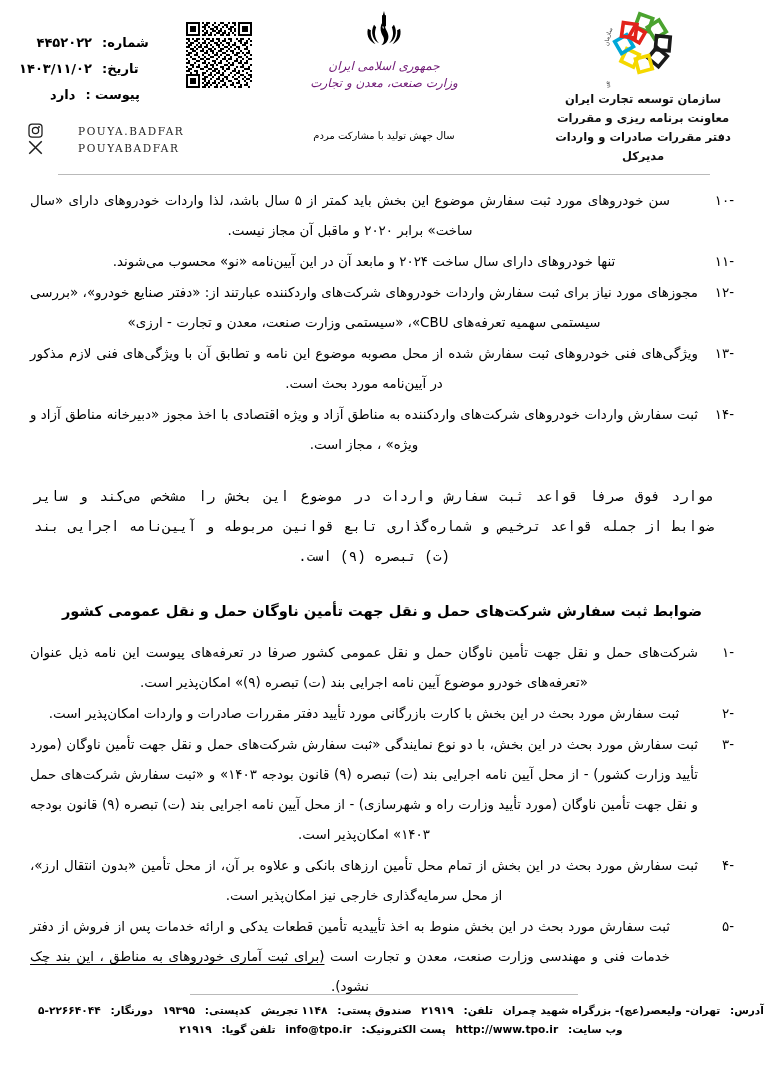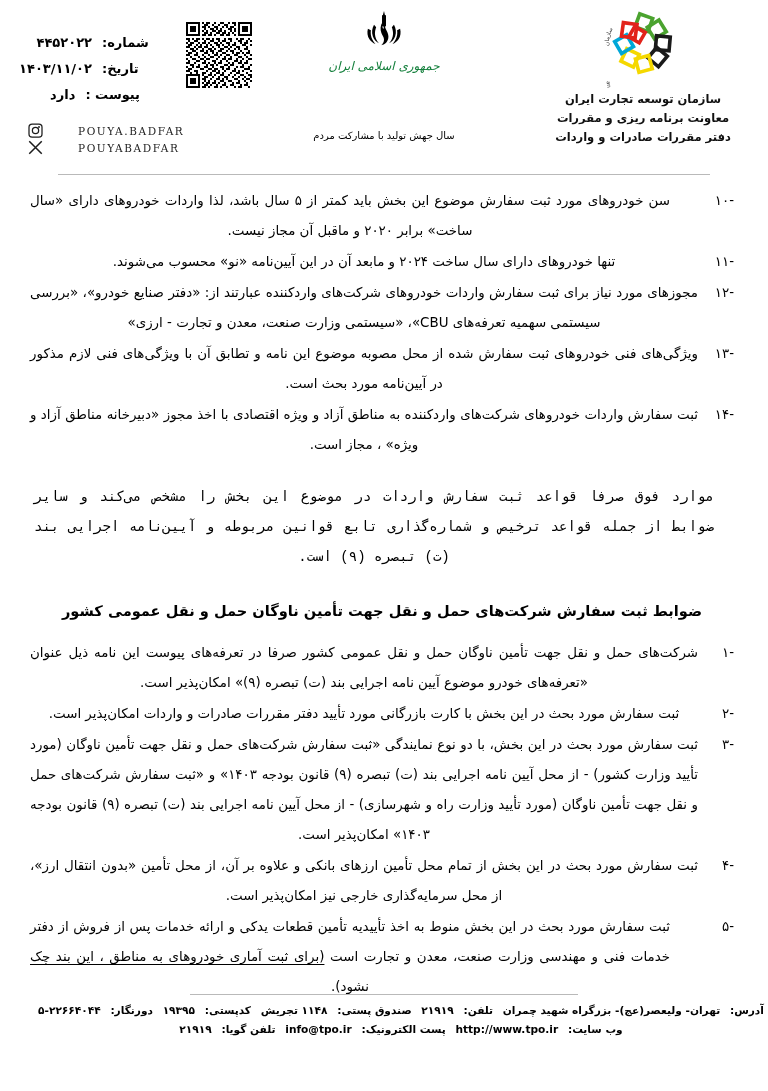--- a/index.html
+++ b/index.html
@@ -58,21 +58,21 @@
     width: 46px;
     height: 46px;
     margin: 0 auto;
   }
   .ministry {
     margin-top: 4px;
     font-family: "DejaVu Serif", "Liberation Serif", serif;
     font-size: 12px;
     line-height: 17px;
     font-style: italic;
-    color: #15803d;
+    color: #701a75;
   }
   .slogan {
     position: absolute;
     top: 130px;
     left: 0;
     right: 0;
     text-align: center;
     font-size: 10px;
     color: #000;
   }
@@ -249,38 +249,40 @@
         </g>
         <g fill="#2a2a2a" style="font-size:6.2px;font-family:'DejaVu Sans',sans-serif;">
           <text><textPath href="#circbot" startOffset="6%">Trade Promotion Organization of Iran</textPath></text>
         </g>
       </svg>
     </div>
     <div class="org-lines">
       <div>سازمان توسعه تجارت ایران</div>
       <div>معاونت برنامه ریزی و مقررات</div>
       <div>دفتر مقررات صادرات و واردات</div>
+      <div>مدیرکل</div>
     </div>
   </div>
 
   <div class="center-block">
     <div class="emblem">
       <svg viewBox="0 0 60 60" width="46" height="46" aria-hidden="true">
         <g fill="#000">
           <path d="M30 4 c-2.2 6 -2.4 13 -0.6 19 c0.5 1.7 0.4 3.2 -0.5 4.4 c-1.1 -2.2 -1.4 -5.3 -1.1 -8.4 c-2.4 3.6 -3 9.2 -1.2 13.6 c1.2 3 3.3 5.2 3.4 8.6 c0.1 3.1 -1.5 5.6 -3.5 7.3 c4.6 -0.6 8.3 -4.3 9.1 -9 c0.7 -3.9 -0.7 -7.2 -2.3 -10.2 c-1.4 -2.6 -2.4 -5.3 -2.2 -8.1 c0.1 -1.5 0.5 -2.9 1 -4.2 c-0.1 -4.4 -0.8 -8.8 -2.1 -13 z"></path>
           <path d="M17 22 c-2.6 4.3 -3.3 9.9 -1.6 14.7 c1.4 4.2 4.3 7.3 8 9.3 c-3.1 -3.4 -5 -7.6 -5.2 -12.2 c-0.1 -3.1 0.6 -6 1.6 -8.6 c-0.9 -1 -1.9 -2 -2.8 -3.2 z"></path>
           <path d="M43 22 c2.6 4.3 3.3 9.9 1.6 14.7 c-1.4 4.2 -4.3 7.3 -8 9.3 c3.1 -3.4 5 -7.6 5.2 -12.2 c0.1 -3.1 -0.6 -6 -1.6 -8.6 c0.9 -1 1.9 -2 2.8 -3.2 z"></path>
           <path d="M9 27 c-1.3 4.6 -0.6 9.9 2 13.8 c1.9 2.9 4.7 5 7.8 6.1 c-3 -3.3 -5.2 -7.3 -5.9 -11.7 c-0.3 -2.1 -0.3 -4.2 0 -6.2 c-1.4 -0.5 -2.7 -1.2 -3.9 -2 z"></path>
           <path d="M51 27 c1.3 4.6 0.6 9.9 -2 13.8 c-1.9 2.9 -4.7 5 -7.8 6.1 c3 -3.3 5.2 -7.3 5.9 -11.7 c0.3 -2.1 0.3 -4.2 0 -6.2 c1.4 -0.5 2.7 -1.2 3.9 -2 z"></path>
           <rect x="27.4" y="9" width="5.2" height="15" rx="1"></rect>
         </g>
       </svg>
     </div>
     <div class="ministry">
       <div>جمهوری اسلامی ایران</div>
+      <div>وزارت صنعت، معدن و تجارت</div>
     </div>
   </div>
 
   <div class="slogan">سال جهش تولید با مشارکت مردم</div>
 
   <div class="meta">
     <div class="meta-row">
       <span class="meta-label">شماره:</span>
       <span class="meta-value">۴۴۵۲۰۲۲</span>
     </div>

